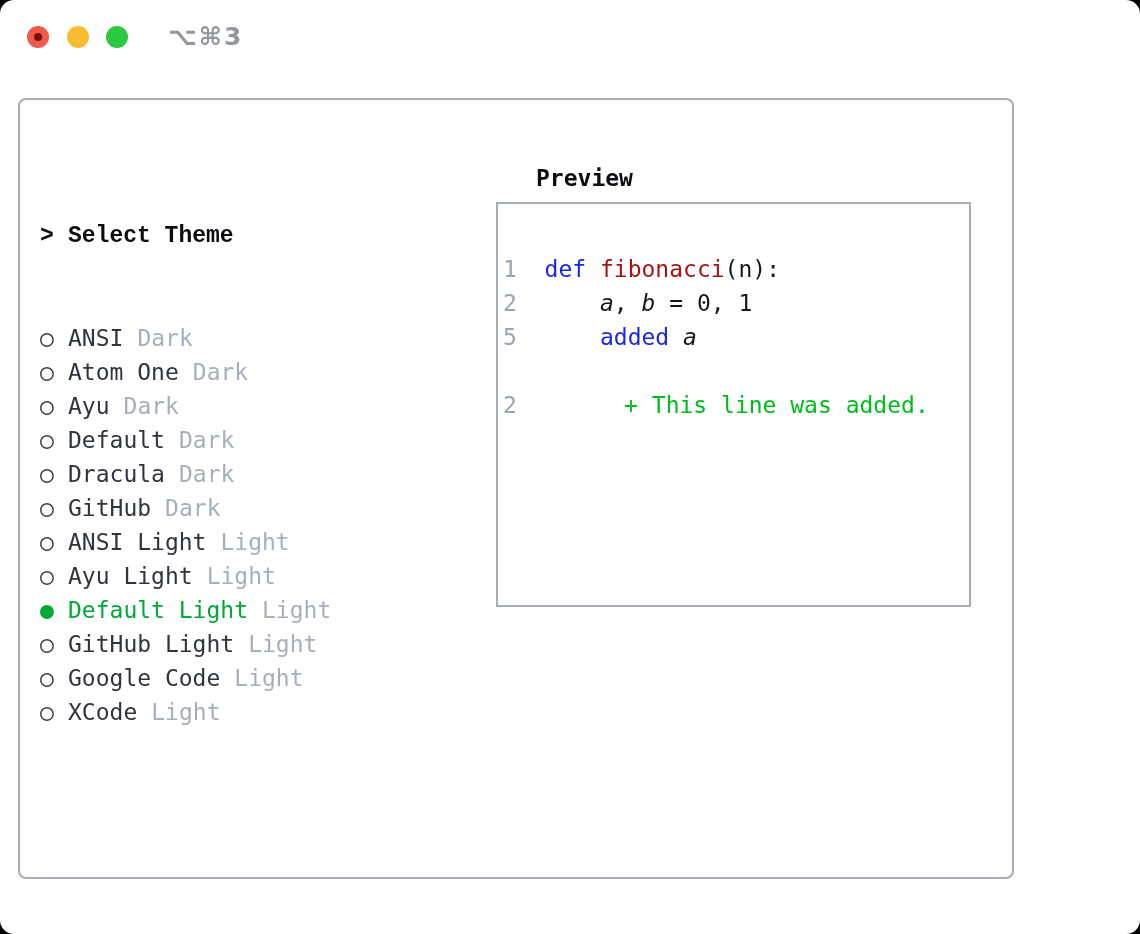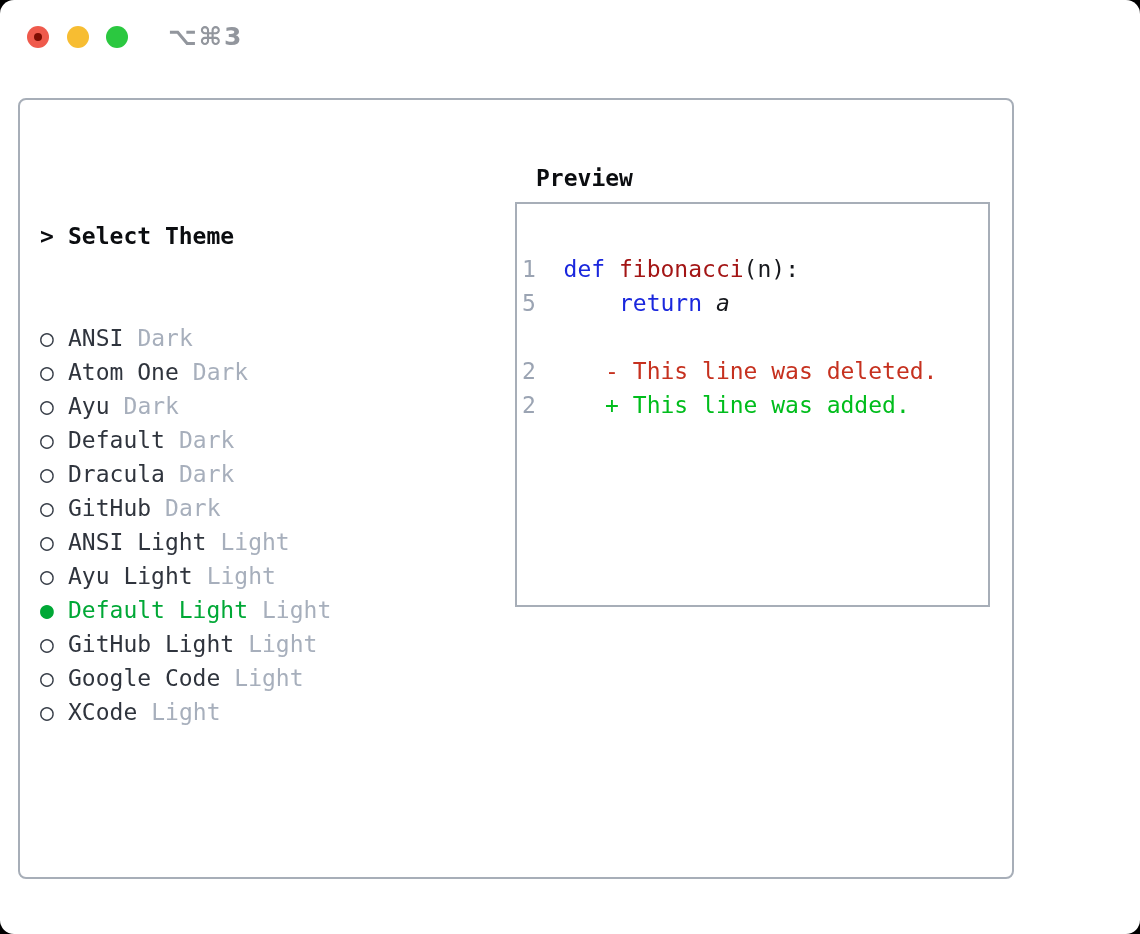--- a/index.html
+++ b/index.html
@@ -40,43 +40,43 @@
   }
   
   .panel{
     position:absolute;left:18px;top:98px;width:996px;height:781px;
     border:2px solid var(--border-gray);border-radius:8px;box-sizing:border-box;
     background:var(--window-bg);
   }
   .leftcol{position:absolute;left:20px;top:51px;font-size:23px;line-height:34px;white-space:pre;}
   .row{height:34px;}
   .rowgroup{display:contents;}
-  .hdr{font-weight:bold;color:var(--text-black);}
+  .hdr{font-weight:bold;color:var(--text-black);font-family:Liberation Mono, monospace;}
   .hmark{display:inline-block;width:28px;}
   .indent2{display:inline-block;width:28px;}
   .marker{display:inline-block;width:28px;color:var(--marker-dark);}
   .tname{color:var(--name-dark);}
   .sel{color:var(--accent-green);}
   .ttag{color:var(--tag-gray);padding-left:14px;}
   
   .ptitle{position:absolute;left:482px;top:61px;height:34px;line-height:34px;font-size:23px;font-weight:bold;color:var(--text-black);margin-left:34px;}
   .pbox{
-    position:absolute;left:495px;top:102px;width:475px;height:405px;
+    position:absolute;left:476px;top:102px;width:475px;height:405px;
     border:2px solid var(--border-gray);box-sizing:border-box;
     padding-top:48px;background:var(--window-bg);
   }
   .pline{height:34px;line-height:34px;font-size:23px;white-space:pre;padding-left:5px;}
   .tk-num{color:var(--linenum-gray);}
   .tk-pl{color:var(--plain-code);}
   .tk-kw{color:var(--keyword-blue);}
   .tk-fn{color:var(--function-red);}
   .tk-var{color:var(--plain-code);font-style:italic;}
   .tk-ctx{color:var(--context-gray);}
   .tk-del{color:var(--deleted-red);}
-  .tk-add{color:var(--added-green);}
+  .tk-add{color:var(--added-green);margin-left:38px;}
 </style>
 </head>
 <body>
 
 <div class="window">
 
   <div class="tl tl-red"></div>
   <div class="tl tl-yellow"></div>
   <div class="tl tl-green"></div>
   <div class="shortcut">⌥⌘3</div>
@@ -89,20 +89,20 @@
       <div class="row"></div>
       <div class="rowgroup" id="apply-rows"></div>
       
       
       
     </div>
 
     <div class="ptitle">Preview</div>
     <div class="pbox" id="preview-box">
         <div class="pline"><span class="tk-num">1</span><span class="tk-pl">  </span><span class="tk-kw">def</span><span class="tk-pl"> </span><span class="tk-fn">fibonacci</span><span class="tk-pl">(n):</span></div>
-        <div class="pline"><span class="tk-num">5</span><span class="tk-pl">      </span><span class="tk-kw">return</span><span class="tk-pl"> </span><span class="tk-var">a</span></div>
+        <div class="pline"><span class="tk-num">2</span><span class="tk-pl">      </span><span class="tk-var">a</span><span class="tk-pl">, </span><span class="tk-var">b</span><span class="tk-pl"> = 0, 1</span></div>
+        <div class="pline"><span class="tk-num">5</span><span class="tk-pl">      </span><span class="tk-kw">added</span><span class="tk-pl"> </span><span class="tk-var">a</span></div>
         <div class="pline"></div>
-        <div class="pline"><span class="tk-num">2</span><span class="tk-pl">     </span><span class="tk-del">- This line was deleted.</span></div>
         <div class="pline"><span class="tk-num">2</span><span class="tk-pl">     </span><span class="tk-add">+ This line was added.</span></div>
       </div>
 
   </div>
 </div>
 
 </body></html>

